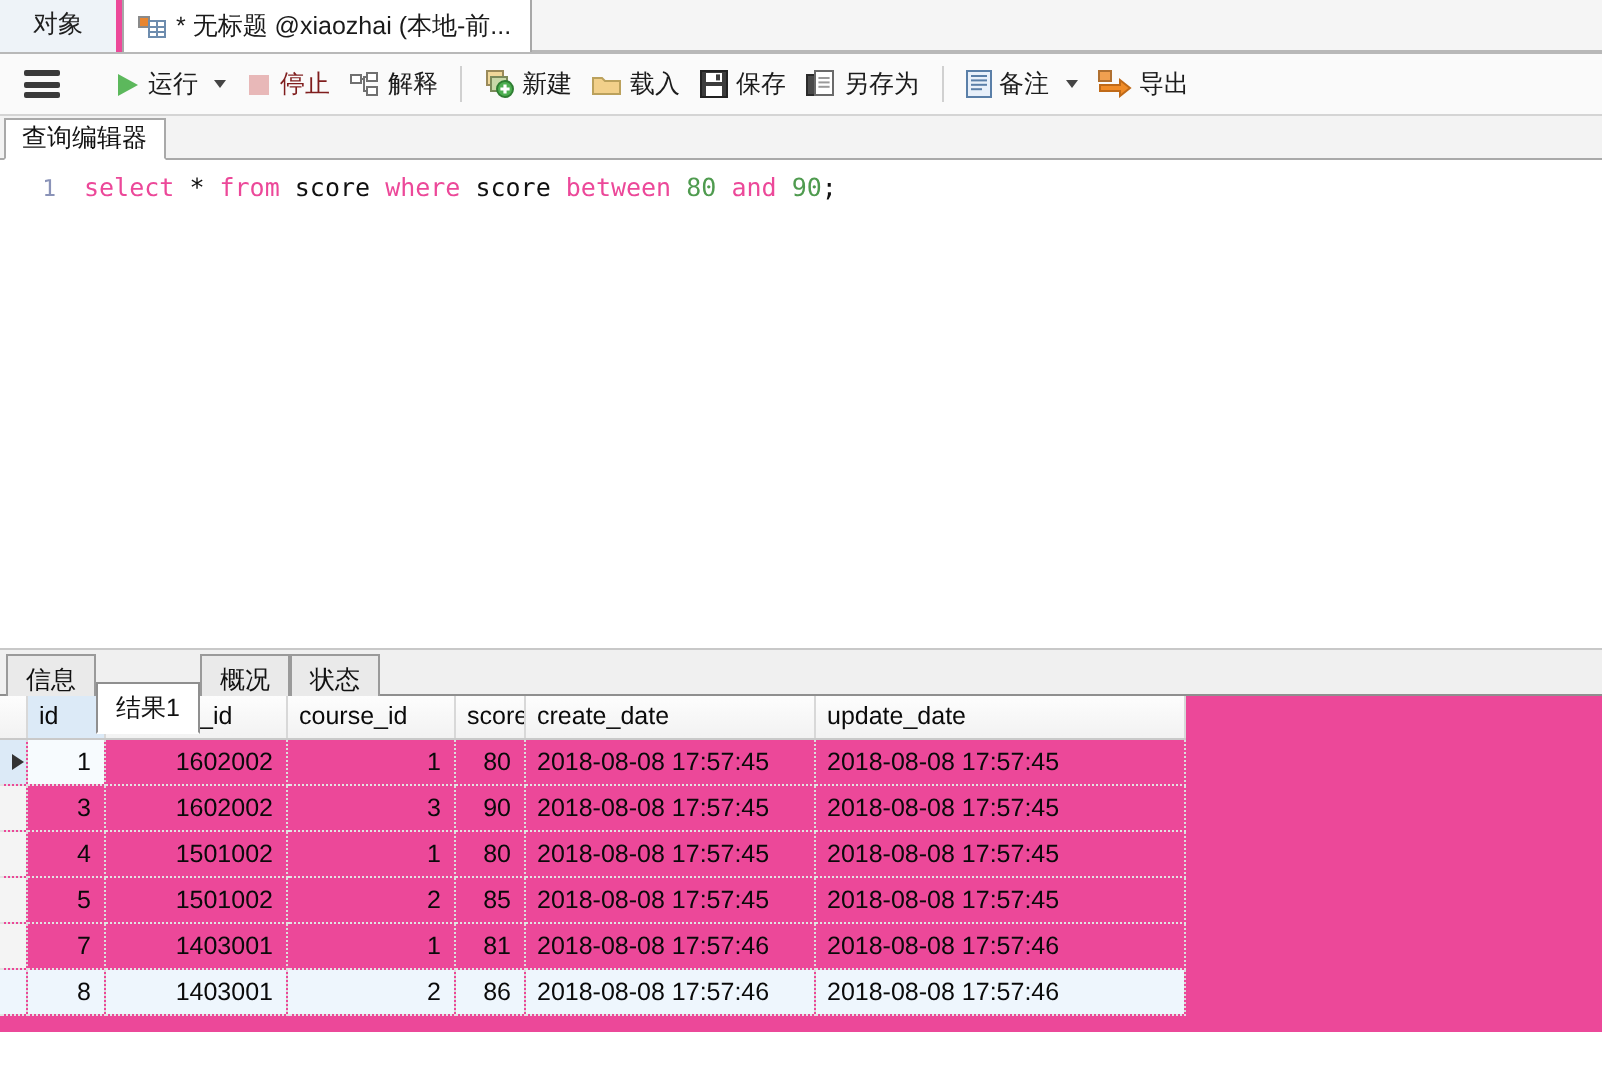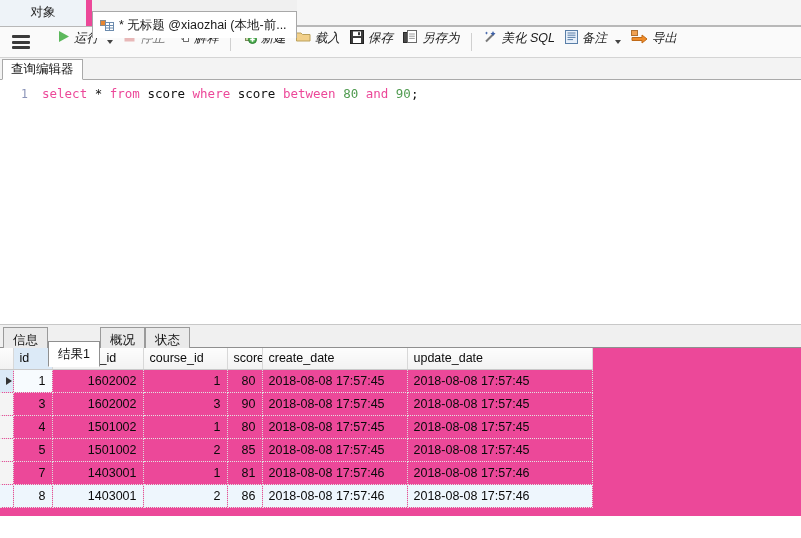--- a/index.html
+++ b/index.html
@@ -16,69 +16,68 @@
   
   .tabstrip {
     height: 27px;
     background: #f0f0f0;
     border-bottom: 1px solid #b8b8b8;
     display: flex;
     align-items: flex-end;
     box-sizing: border-box;
   }
   .tab-obj {
-    width: 92px; height: 27px;
+    width: 61px; height: 27px;
     background: #eef3f8;
-    border-right: 6px solid #ec4899;
+    border-right: 3px solid #ec4899;
     display: flex; align-items: center; justify-content: center;
     font-size: 12.5px; color: #202020;
     box-sizing: border-box;
   }
   .tab-doc {
     height: 27px;
     background: #ffffff;
     border-left: 1px solid #a8a8a8;
     border-right: 1px solid #a8a8a8;
     border-top: 1px solid #a8a8a8;
     display: flex; align-items: center;
     padding: 0 9px 0 7px;
     font-size: 12.5px; color: #1a1a1a;
     box-sizing: border-box;
     position: relative;
-    top: 12px;
+    top: 0px;
   }
   .tab-doc .glyph { margin-right: 5px; display:inline-flex; }
   .tabstrip-filler {
     flex: 1; height: 27px;
     background: #f5f5f5;
     border-bottom: 1px solid #b8b8b8;
     box-sizing: border-box;
   }
 
   
   .toolbar {
     height: 31px;
     background: #fafafa;
     border-bottom: 1px solid #d4d4d4;
     display: flex;
     align-items: center;
     padding-left: 8px;
     box-sizing: border-box;
   }
   .tb-item {
-    display: flex; align-items: flex-start;
+    display: flex; align-items: center;
     height: 24px;
     padding: 0 5px;
     font-size: 12.5px;
     color: #1c1c1c;
     white-space: nowrap;
     cursor: default;
-    font-style: italic;
-  }
-  .tb-item.disabled { color: #737373; }
+  }
+  .tb-item.disabled { color: #7f1d1d; }
   .tb-item .ic { margin-right: 4px; display: inline-flex; align-items:center; }
   .tb-caret {
     display:inline-block;
     width:0;height:0;
     border-left:3.5px solid transparent;
     border-right:3.5px solid transparent;
     border-top:4px solid #444;
     margin: 0 5px 0 3px;
   }
   .tb-sep {
@@ -364,30 +363,20 @@
           <line x1="6.2" y1="4" x2="11.8" y2="4" stroke="#9a9a9a"></line>
           <line x1="6.2" y1="6.2" x2="11.8" y2="6.2" stroke="#9a9a9a"></line>
           <line x1="6.2" y1="8.4" x2="11.8" y2="8.4" stroke="#9a9a9a"></line>
         </svg>
       </span>
       <span>另存为</span>
     </div>
 
     <div class="tb-sep"></div>
 
-    <div class="tb-item">
-      <span class="ic">
-        <svg width="15" height="14" viewBox="0 0 15 14">
-          <line x1="3" y1="11.5" x2="11" y2="3.5" stroke="#7a7a7a" stroke-width="2"></line>
-          <path d="M10 1 l0.8 1.8 1.8 0.8 -1.8 0.8 -0.8 1.8 -0.8 -1.8 -1.8 -0.8 1.8 -0.8 Z" fill="#3b5fa8"></path>
-          <path d="M3.5 1.5 l0.5 1.1 1.1 0.5 -1.1 0.5 -0.5 1.1 -0.5 -1.1 -1.1 -0.5 1.1 -0.5 Z" fill="#3b5fa8"></path>
-        </svg>
-      </span>
-      <span>美化 SQL</span>
-    </div>
 
     <div class="tb-item">
       <span class="ic">
         <svg width="13" height="14" viewBox="0 0 13 14">
           <rect x="0.5" y="0.5" width="12" height="13" fill="#e8f0fa" stroke="#5a7fa8"></rect>
           <line x1="2.5" y1="3" x2="10.5" y2="3" stroke="#5a7fa8"></line>
           <line x1="2.5" y1="5.2" x2="10.5" y2="5.2" stroke="#5a7fa8"></line>
           <line x1="2.5" y1="7.4" x2="10.5" y2="7.4" stroke="#5a7fa8"></line>
           <line x1="2.5" y1="9.6" x2="8" y2="9.6" stroke="#5a7fa8"></line>
         </svg>

